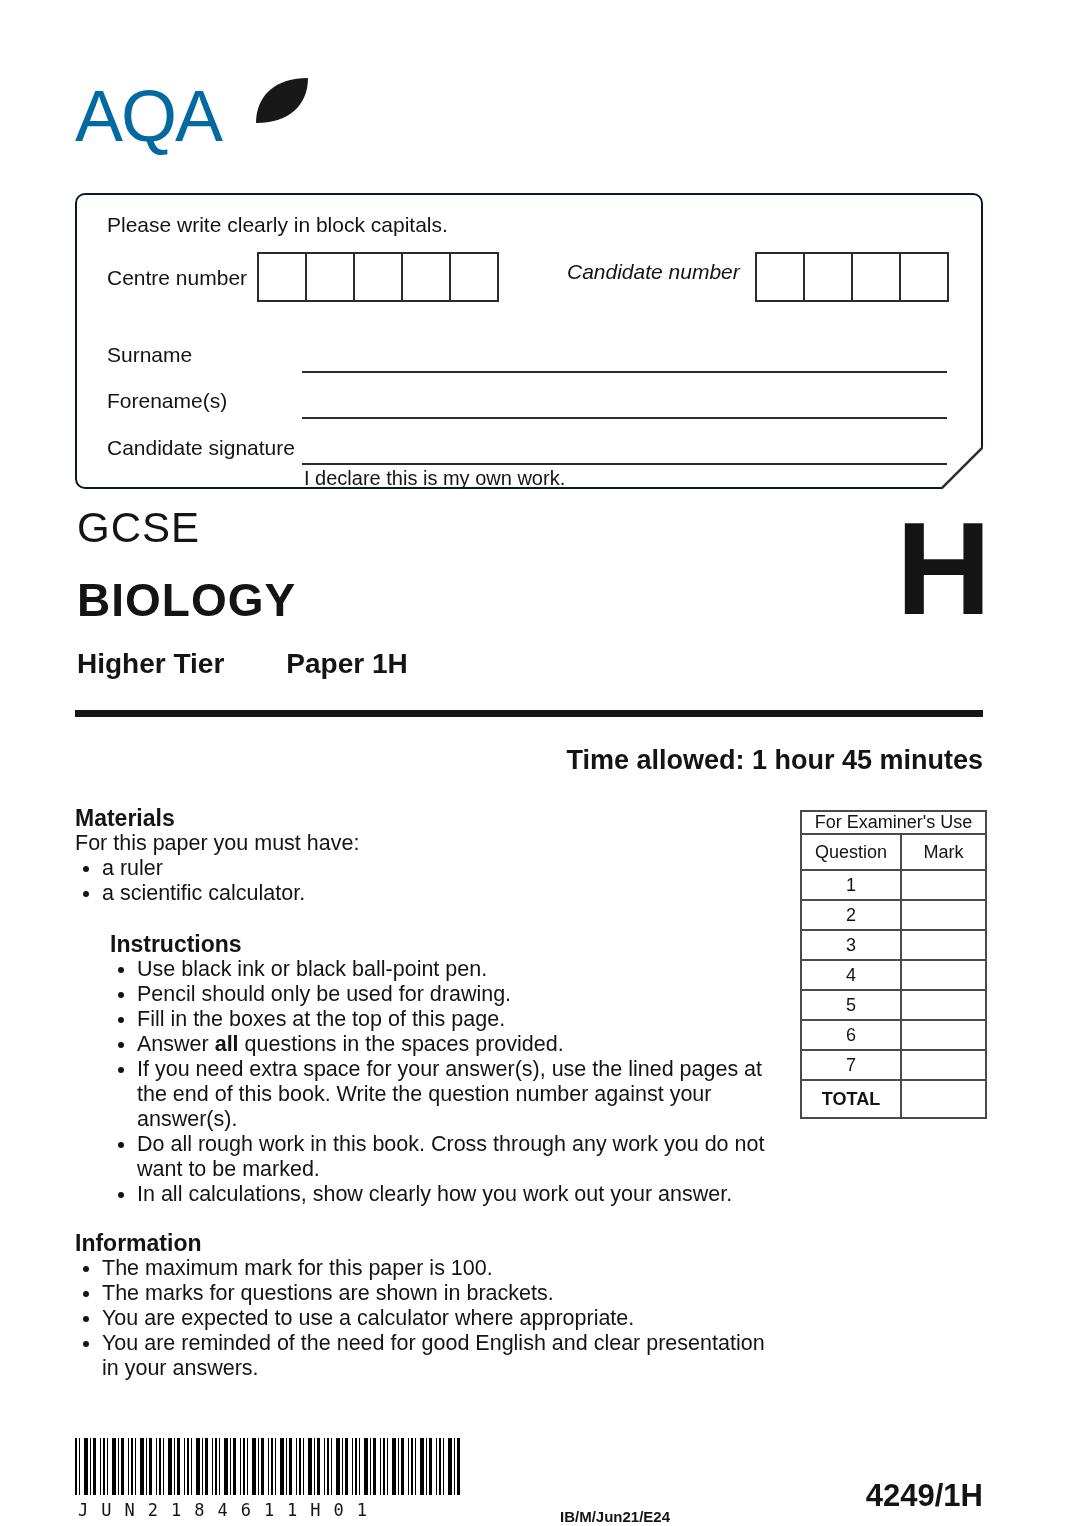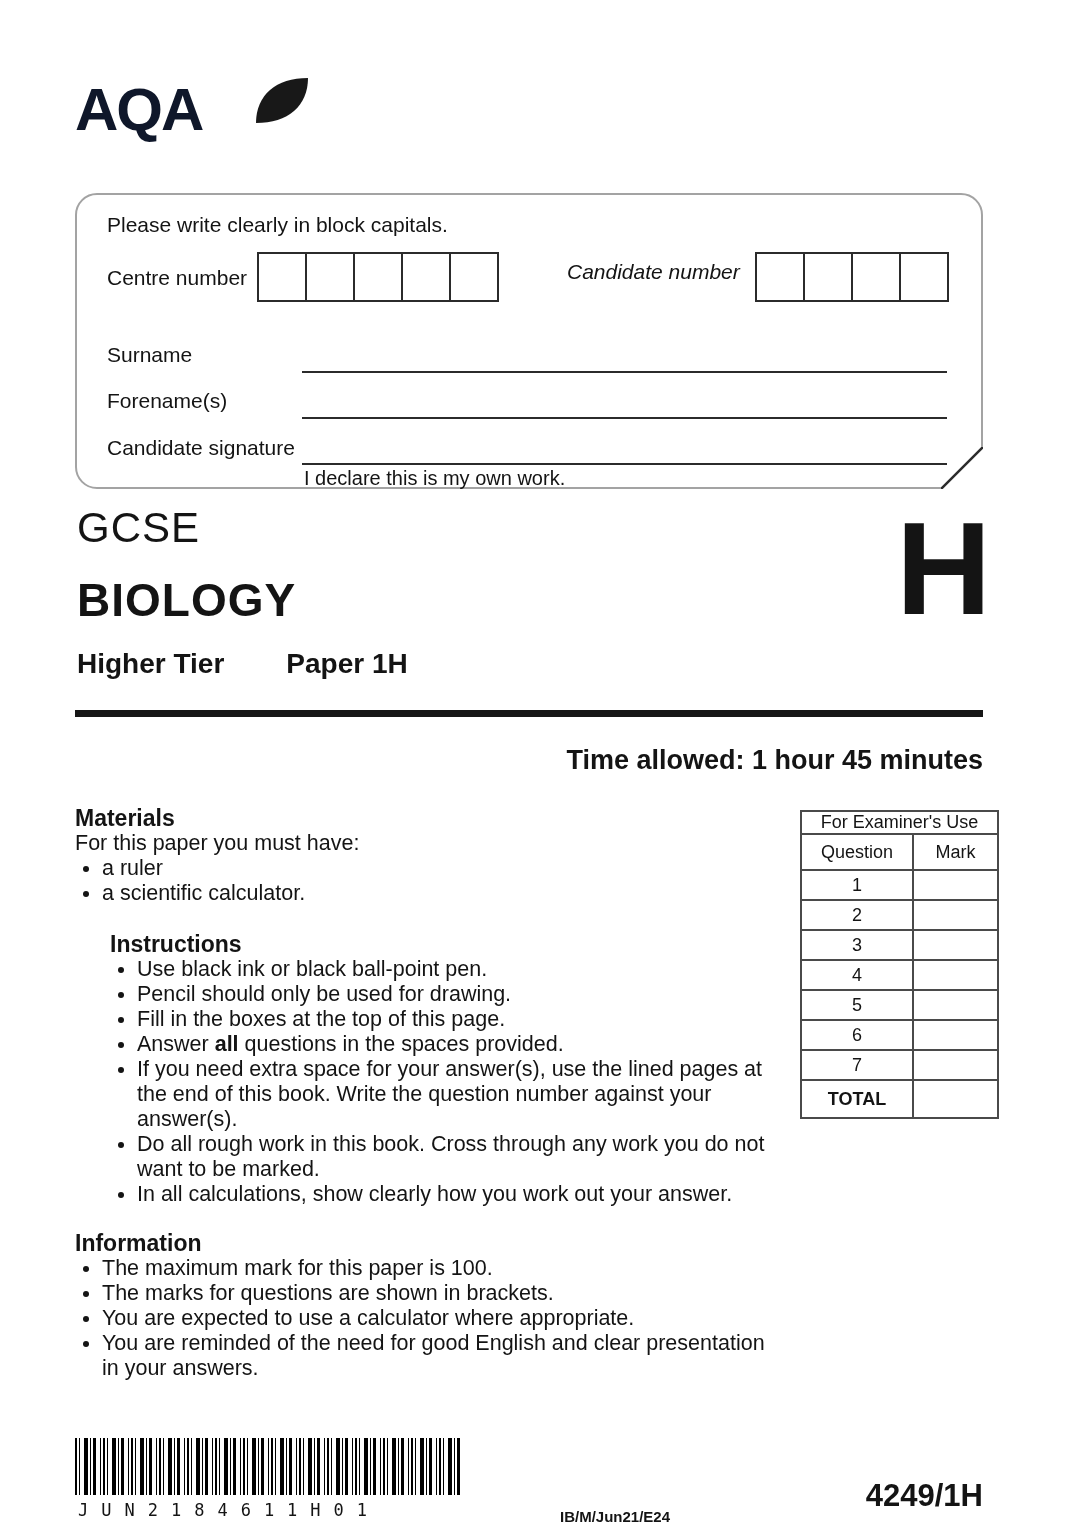--- a/index.html
+++ b/index.html
@@ -5,27 +5,27 @@
   * { margin:0; padding:0; box-sizing:border-box; }
   html,body { background:#888; }
   .page {
     position:relative; width:1080px; height:1526px; margin:0 auto;
     background:#ffffff; color:#141414;
     font-family:"Liberation Sans", sans-serif; overflow:hidden;
   }
 
   
   .logo { position:absolute; left:75px; top:80px; width:240px; height:80px; }
-  .logo-text { font-size:60px; font-weight:700; letter-spacing:-2px; line-height:1; color:#0f172a; }
+  .logo-text { font-size:72px; font-weight:400; letter-spacing:-2px; line-height:1; color:#0369a1; }
   .logo-leaf { position:absolute; left:178px; top:-4px; }
 
   
   .candidate-box {
     position:absolute; left:75px; top:193px; width:908px; height:296px;
-    border:2px solid #a3a3a3; border-radius:22px;
+    border:2px solid #0f172a; border-radius:10px;
   }
   .cb-caps { position:absolute; left:30px; top:18px; font-size:21px; }
   .cb-label { position:absolute; font-size:21px; }
   .cells { position:absolute; display:flex; top:57px; }
   .cell { width:50px; height:50px; border:2px solid #2b2b2b; margin-left:-2px; background:#fff; }
   .cells .cell:first-child { margin-left:0; }
   .field-line { position:absolute; height:2px; background:#2b2b2b; left:225px; width:645px; }
   .cb-declare { position:absolute; left:227px; top:272px; font-size:20px; }
   .corner-cut { position:absolute; right:-2px; bottom:-2px; width:42px; height:42px; }
 
@@ -49,21 +49,21 @@
   .bold { font-weight:700; }
 
   
   .exam-table-wrap { position:absolute; left:800px; top:810px; }
   table.exam { border-collapse:collapse; }
   table.exam td {
     border:2px solid #4a4a4a; text-align:center; vertical-align:middle;
     font-size:18px; background:#fff;
   }
   td.et-title { width:185px; height:22px; font-size:19px; }
-  td.et-q { width:112px; height:36px; font-size:19px; }
+  td.et-q { width:100px; height:36px; font-size:19px; }
   td.et-m { width:85px;  height:36px; font-size:19px; }
   td.et-row-q { height:30px; }
   td.et-row-m { height:30px; background:#e3e3e3; }
   td.et-total { height:38px; font-weight:700; font-size:19px; background:#e3e3e3; }
   td.et-total-m { height:38px; }
 
   
   .barcode {
     position:absolute; left:75px; top:1438px; width:388px; height:57px;
     background-image:repeating-linear-gradient(90deg,

